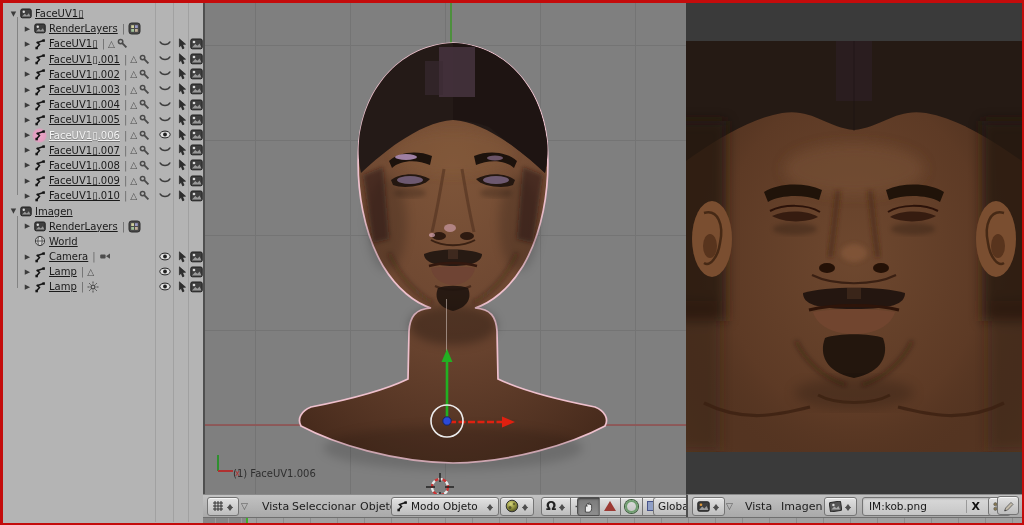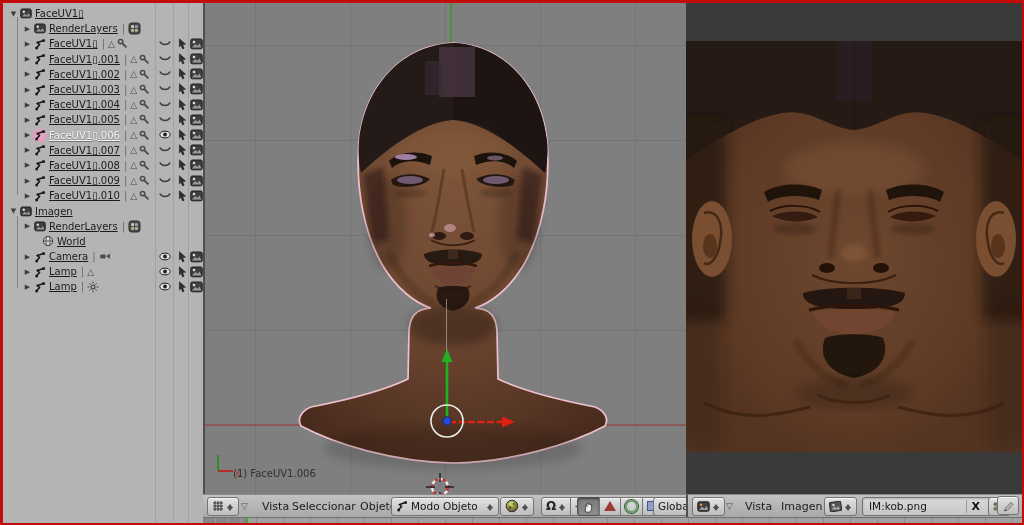--- a/index.html
+++ b/index.html
@@ -565,21 +565,21 @@
             <rect x="7" y="7" width="2.8" height="2.8" fill="#c2b09a"></rect>
           </svg>
 
           <span class="rcols">
             
             
             
             
           </span>
         </div>
-        <div class="orow" style="padding-left: 27px; text-align: right;">
+        <div class="orow" style="padding-left: 19px; text-align: right;">
           <span class="arr"></span>
           <span class="oic">
 
             <svg width="12" height="12" viewBox="0 0 12 12">
               <circle cx="6" cy="6" r="4.6" fill="#d4d4d4" stroke="#3e3e3e"></circle>
               <ellipse cx="6" cy="6" rx="2.1" ry="4.6" fill="none" stroke="#3e3e3e" stroke-width="0.8"></ellipse>
               <line x1="1.4" y1="6" x2="10.6" y2="6" stroke="#3e3e3e" stroke-width="0.8"></line>
             </svg>
           </span>
           <span class="oname">World</span>

